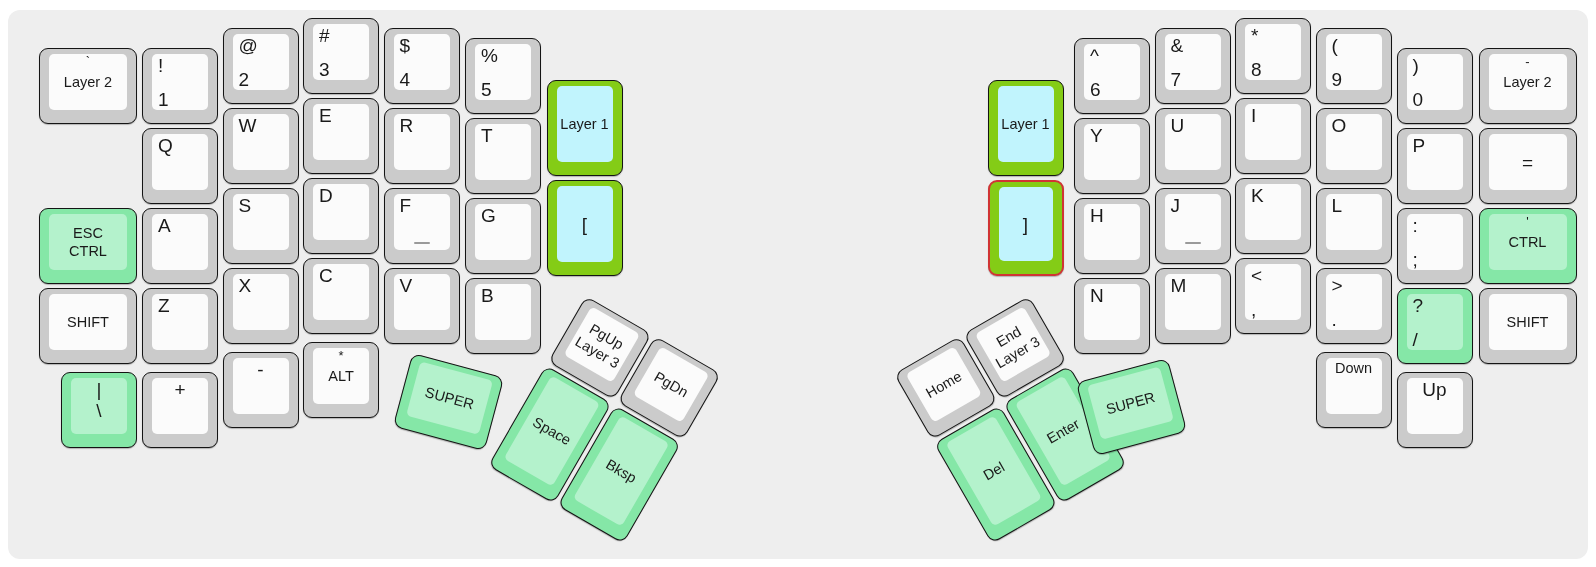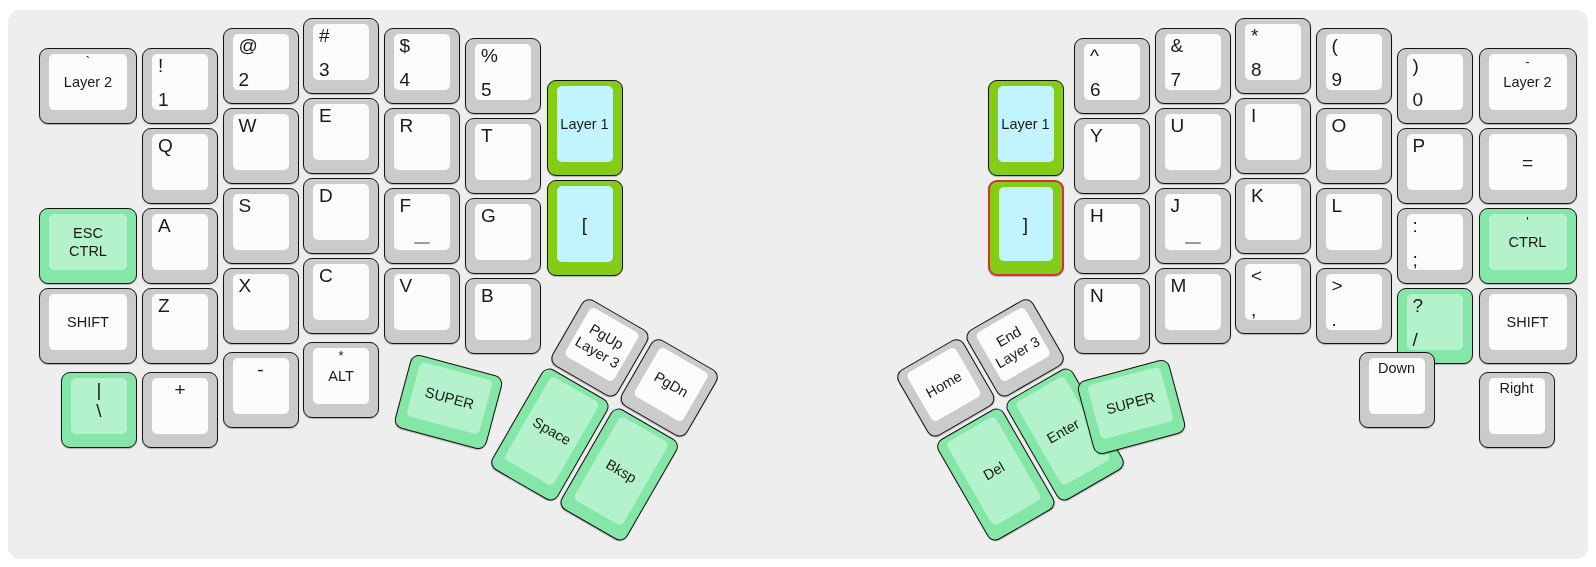--- a/index.html
+++ b/index.html
@@ -436,28 +436,28 @@
           <span class="leg bl big">/</span>
         </div>
       </div>
       <div class="key" style="left: 1478.5px; top: 288px; width: 98px; height: 76px;">
         <div class="surf">
           <div class="cc">
             <span class="leg small">SHIFT</span>
           </div>
         </div>
       </div>
-      <div class="key" style="left: 1315.5px; top: 352px; width: 76px; height: 76px; margin-left: 43px;">
+      <div class="key" style="left: 1315.5px; top: 352px; width: 76px; height: 76px;">
         <div class="surf">
           <div class="ctl">
             <span class="leg small">Down</span>
           </div>
         </div>
       </div>
-      <div class="key" style="left: 1478.5px; top: 372px; width: 76px; height: 76px;">
+      <div class="key" style="left: 1396.5px; top: 372px; width: 76px; height: 76px;">
         <div class="surf">
           <div class="ctl">
-            <span class="leg small">Right</span>
+            <span class="leg big">Up</span>
           </div>
         </div>
       </div>
     </div>
 </div>
 
 </body></html>

